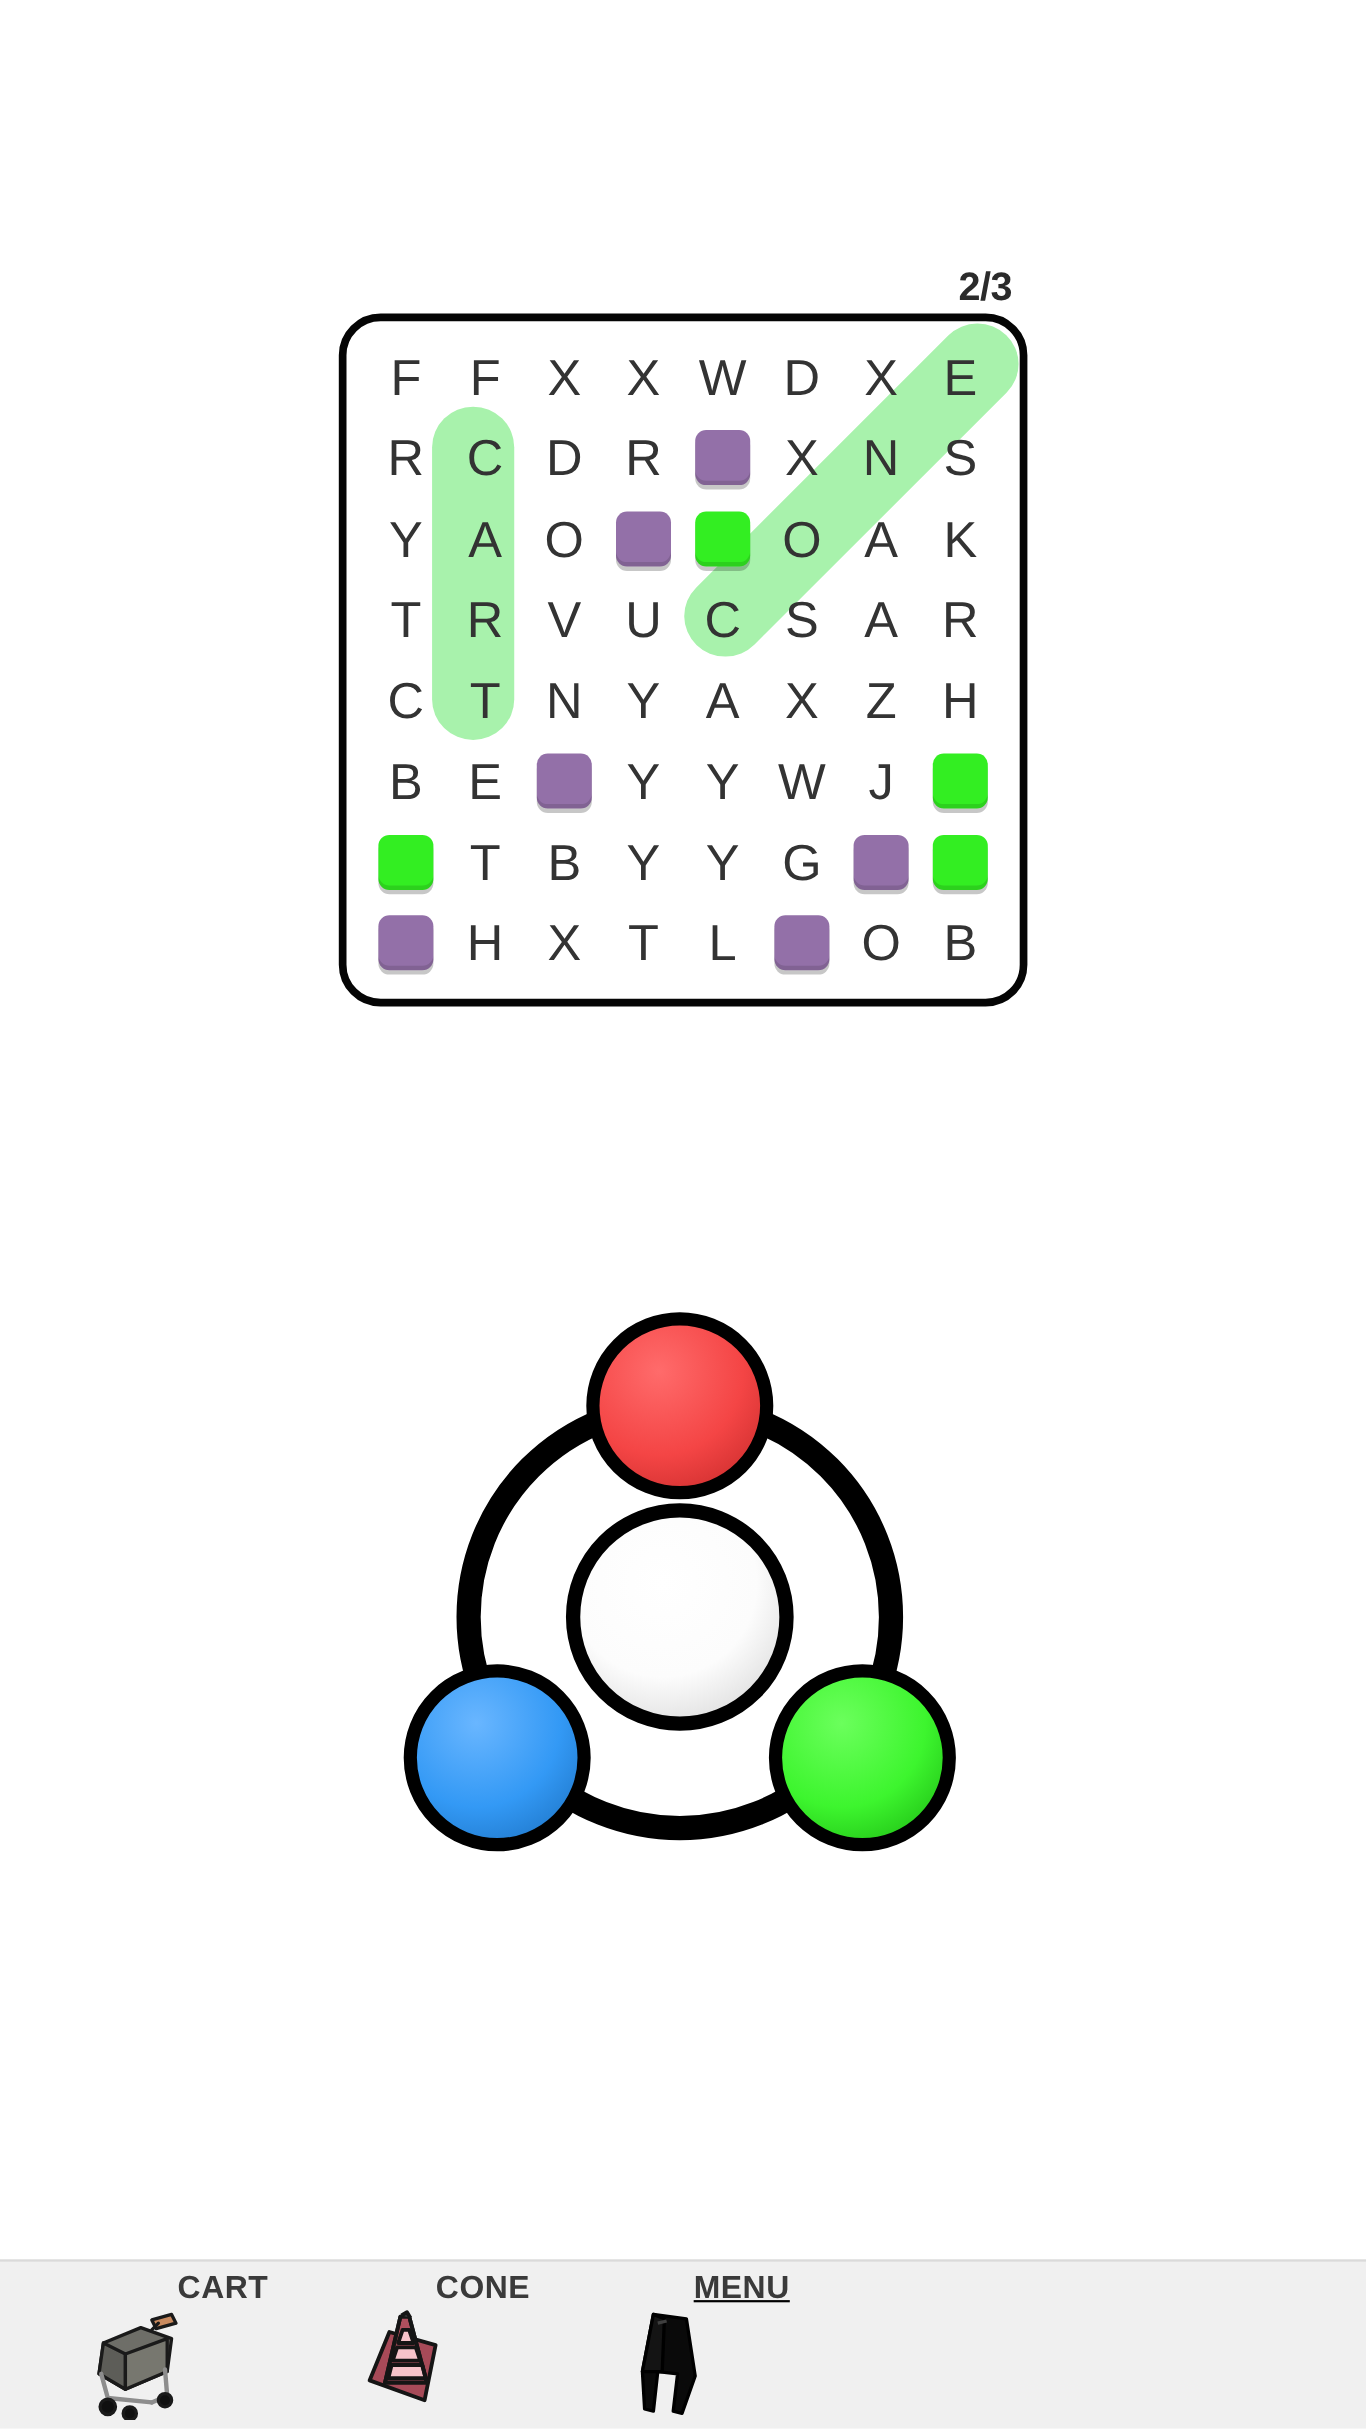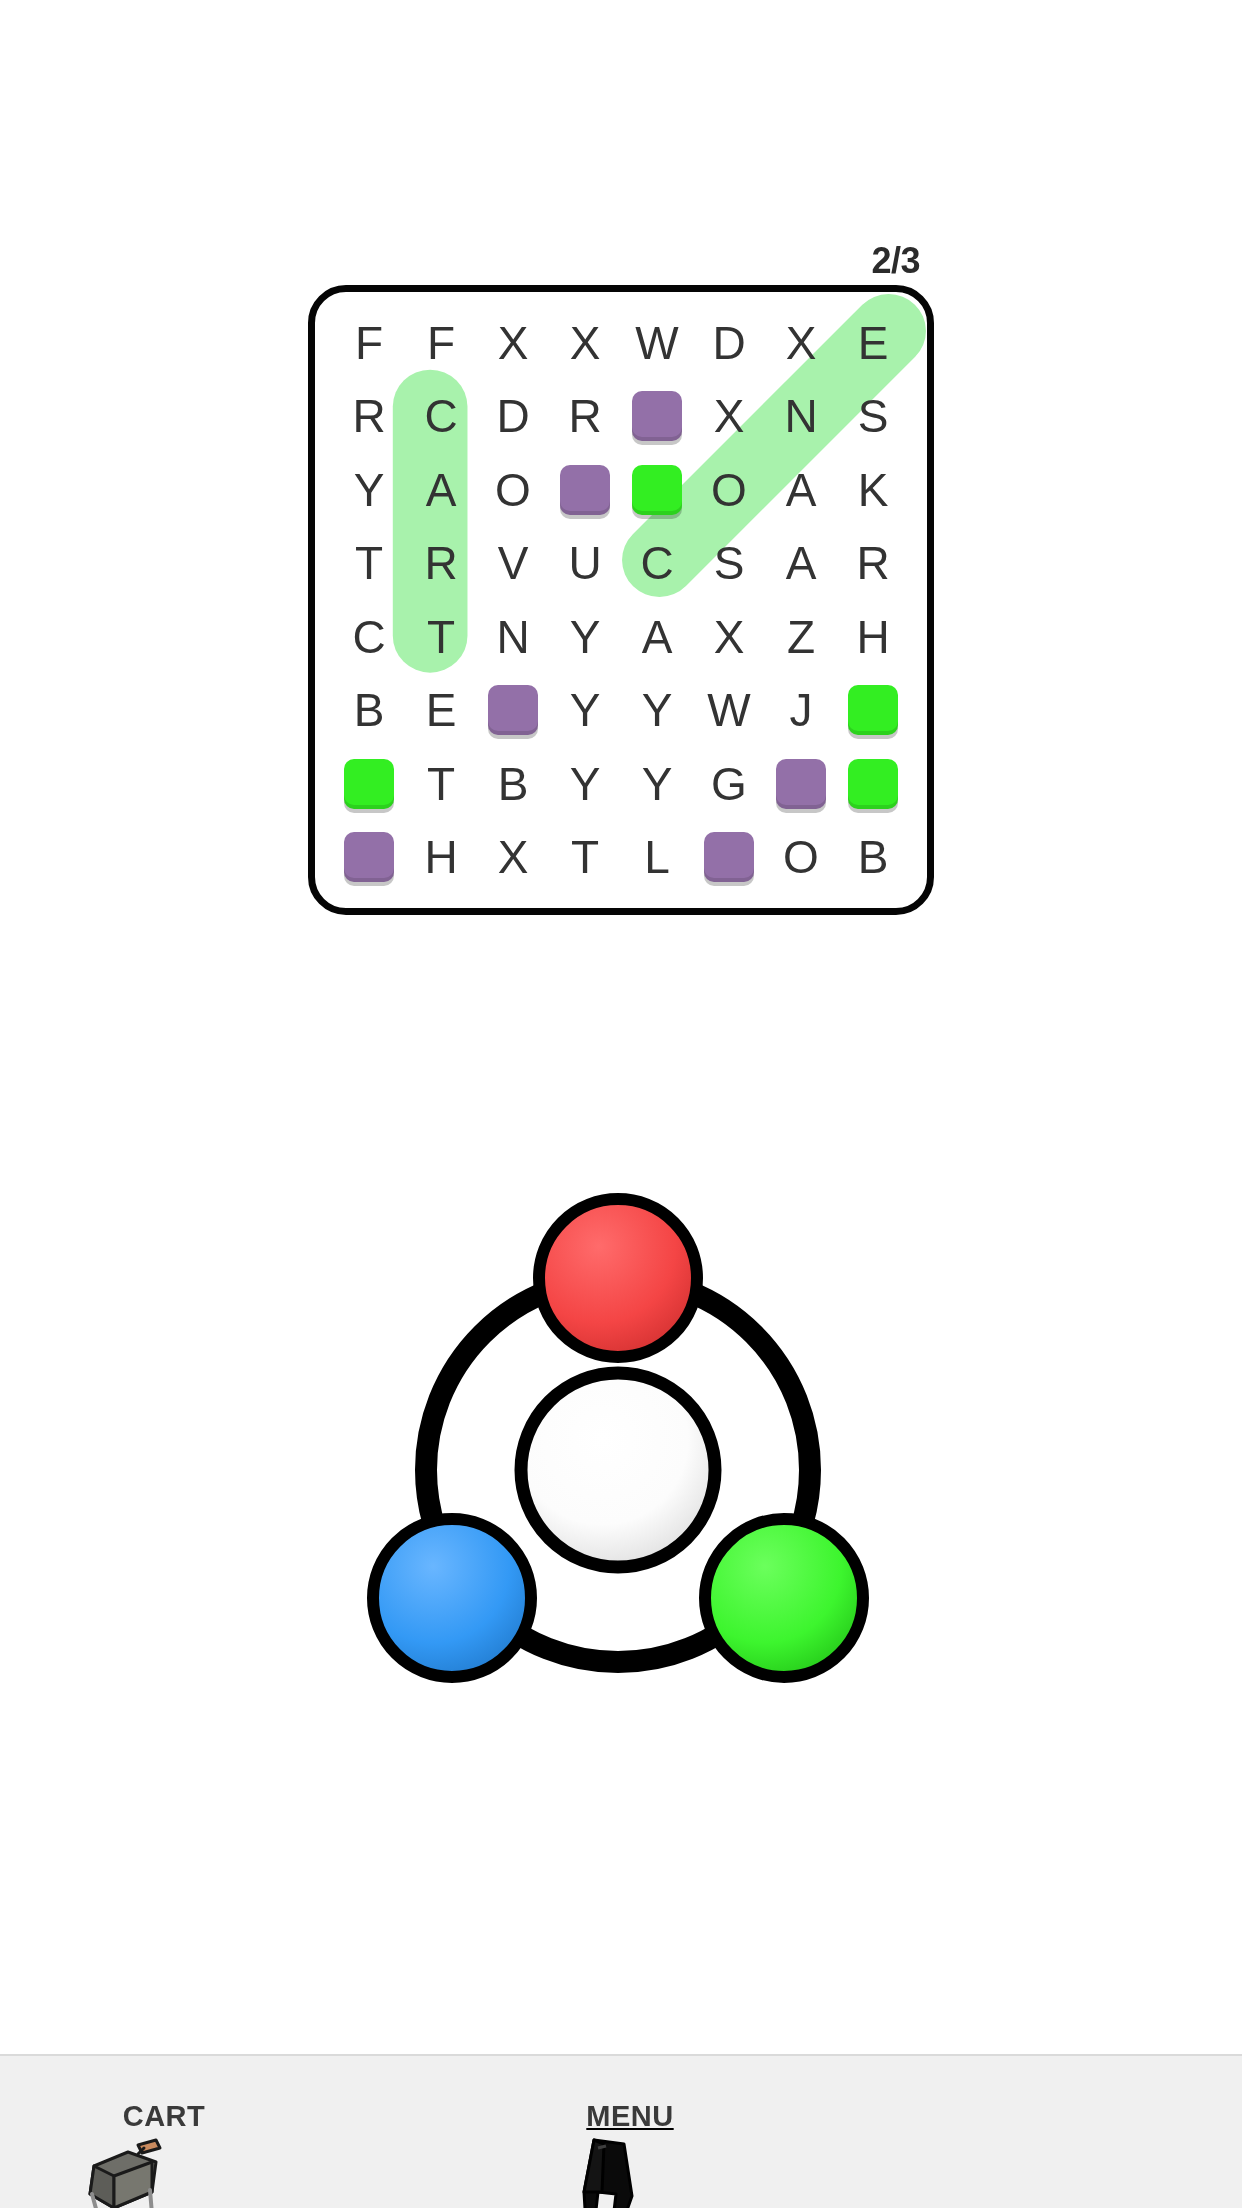--- a/index.html
+++ b/index.html
@@ -131,29 +131,28 @@
     position: absolute;
     top: 8px;
     width: 190px;
     height: 140px;
   }
   #toolbar-item-0 { left: 54px; }
   #toolbar-item-1 { left: 292px; }
   #toolbar-item-2 { left: 528px; text-decoration: underline; }
 
   .toolbar-label {
-    text-align: center;
+    text-align: right;
     font-size: 29px;
     font-weight: bold;
     color: #3a3a3a;
     letter-spacing: 0.5px;
     height: 32px;
     padding-left: 30px;
     font-family: "Liberation Sans", sans-serif;
-    margin-top: 36px;
   }
   #toolbar-item-1 .toolbar-label { padding-left: 22px; }
   #toolbar-item-2 .toolbar-label { padding-left: 14px; }
 
   .toolbar-icon {
     width: 150px;
     height: 104px;
     margin-left: 10px;
   }
   .toolbar-icon svg { display: block; width: 100%; height: 100%; }
@@ -322,20 +321,36 @@
           <path d="M86 58 L88 82 L74 88" fill="none" stroke="#8d8d8d" stroke-width="4"></path>
           <path d="M74 22 L80 16" fill="none"></path>
           <circle cx="34" cy="92" r="7" fill="#101010"></circle>
           <circle cx="54" cy="98" r="6" fill="#101010"></circle>
           <circle cx="86" cy="86" r="6" fill="#101010"></circle>
         </g>
       </svg>
     </div>
   </div>
 
+  <div class="toolbar-item" id="toolbar-item-1">
+    <div class="toolbar-label">CONE</div>
+    <div class="toolbar-icon">
+      <svg viewBox="0 0 150 104">
+        <g stroke="#151515" stroke-width="3.5" stroke-linejoin="round">
+          <path d="M34 68 L52 24 L94 36 L84 86 Z" fill="#a74a58"></path>
+          <path d="M62 10 L70 10 L86 70 L48 70 Z" fill="#b0505e"></path>
+          <path d="M64 22 L70 22 L74 34 L60 34 Z" fill="#f6c3ca"></path>
+          <path d="M59 38 L76 38 L80 50 L55 50 Z" fill="#f6c3ca"></path>
+          <path d="M54 54 L82 54 L85 66 L51 66 Z" fill="#f6c3ca"></path>
+          <path d="M62 10 L70 10 L86 70 L48 70 Z" fill="none"></path>
+          <path d="M63 9 L68 6 L71 11" fill="#3a3a3a"></path>
+        </g>
+      </svg>
+    </div>
+  </div>
 
   <div class="toolbar-item" id="toolbar-item-2">
     <div class="toolbar-label">MENU</div>
     <div class="toolbar-icon">
       <svg viewBox="0 0 150 104">
         <g stroke="#000000" stroke-width="3" stroke-linejoin="round">
           <path d="M56 8 L86 12 L94 64 L82 98 L74 96 L78 62 L60 60 L56 96 L48 94 L46 60 Z" fill="#0a0a0a"></path>
           <path d="M56 8 L66 12 L64 60 L46 60 Z" fill="#141414"></path>
           <path d="M60 16 L68 14" stroke="#3f3f3f" stroke-width="3" fill="none"></path>
         </g>

